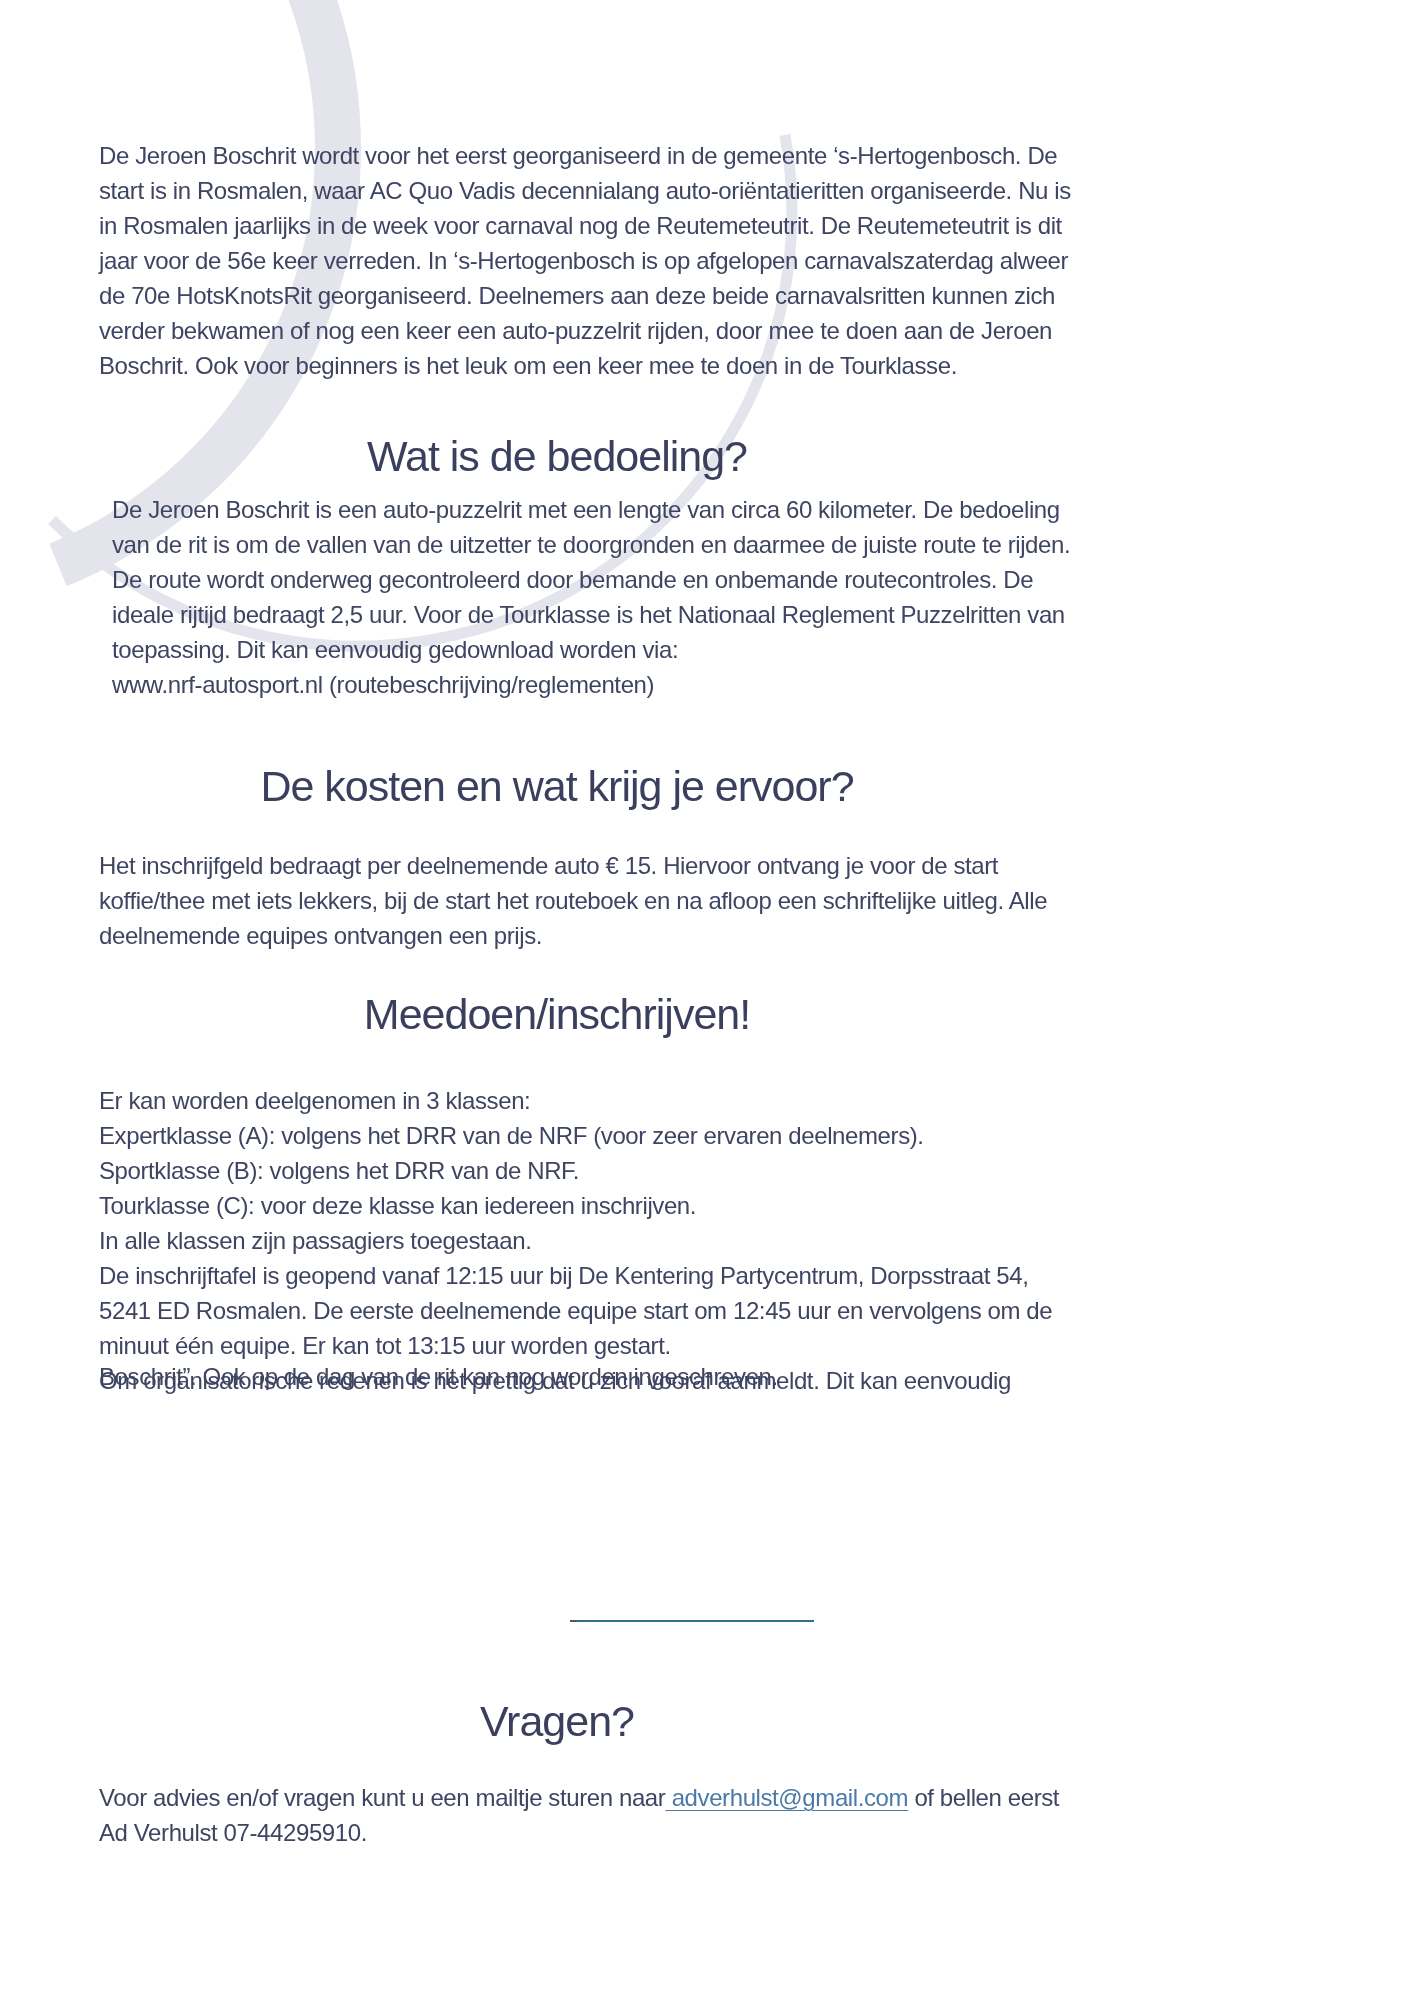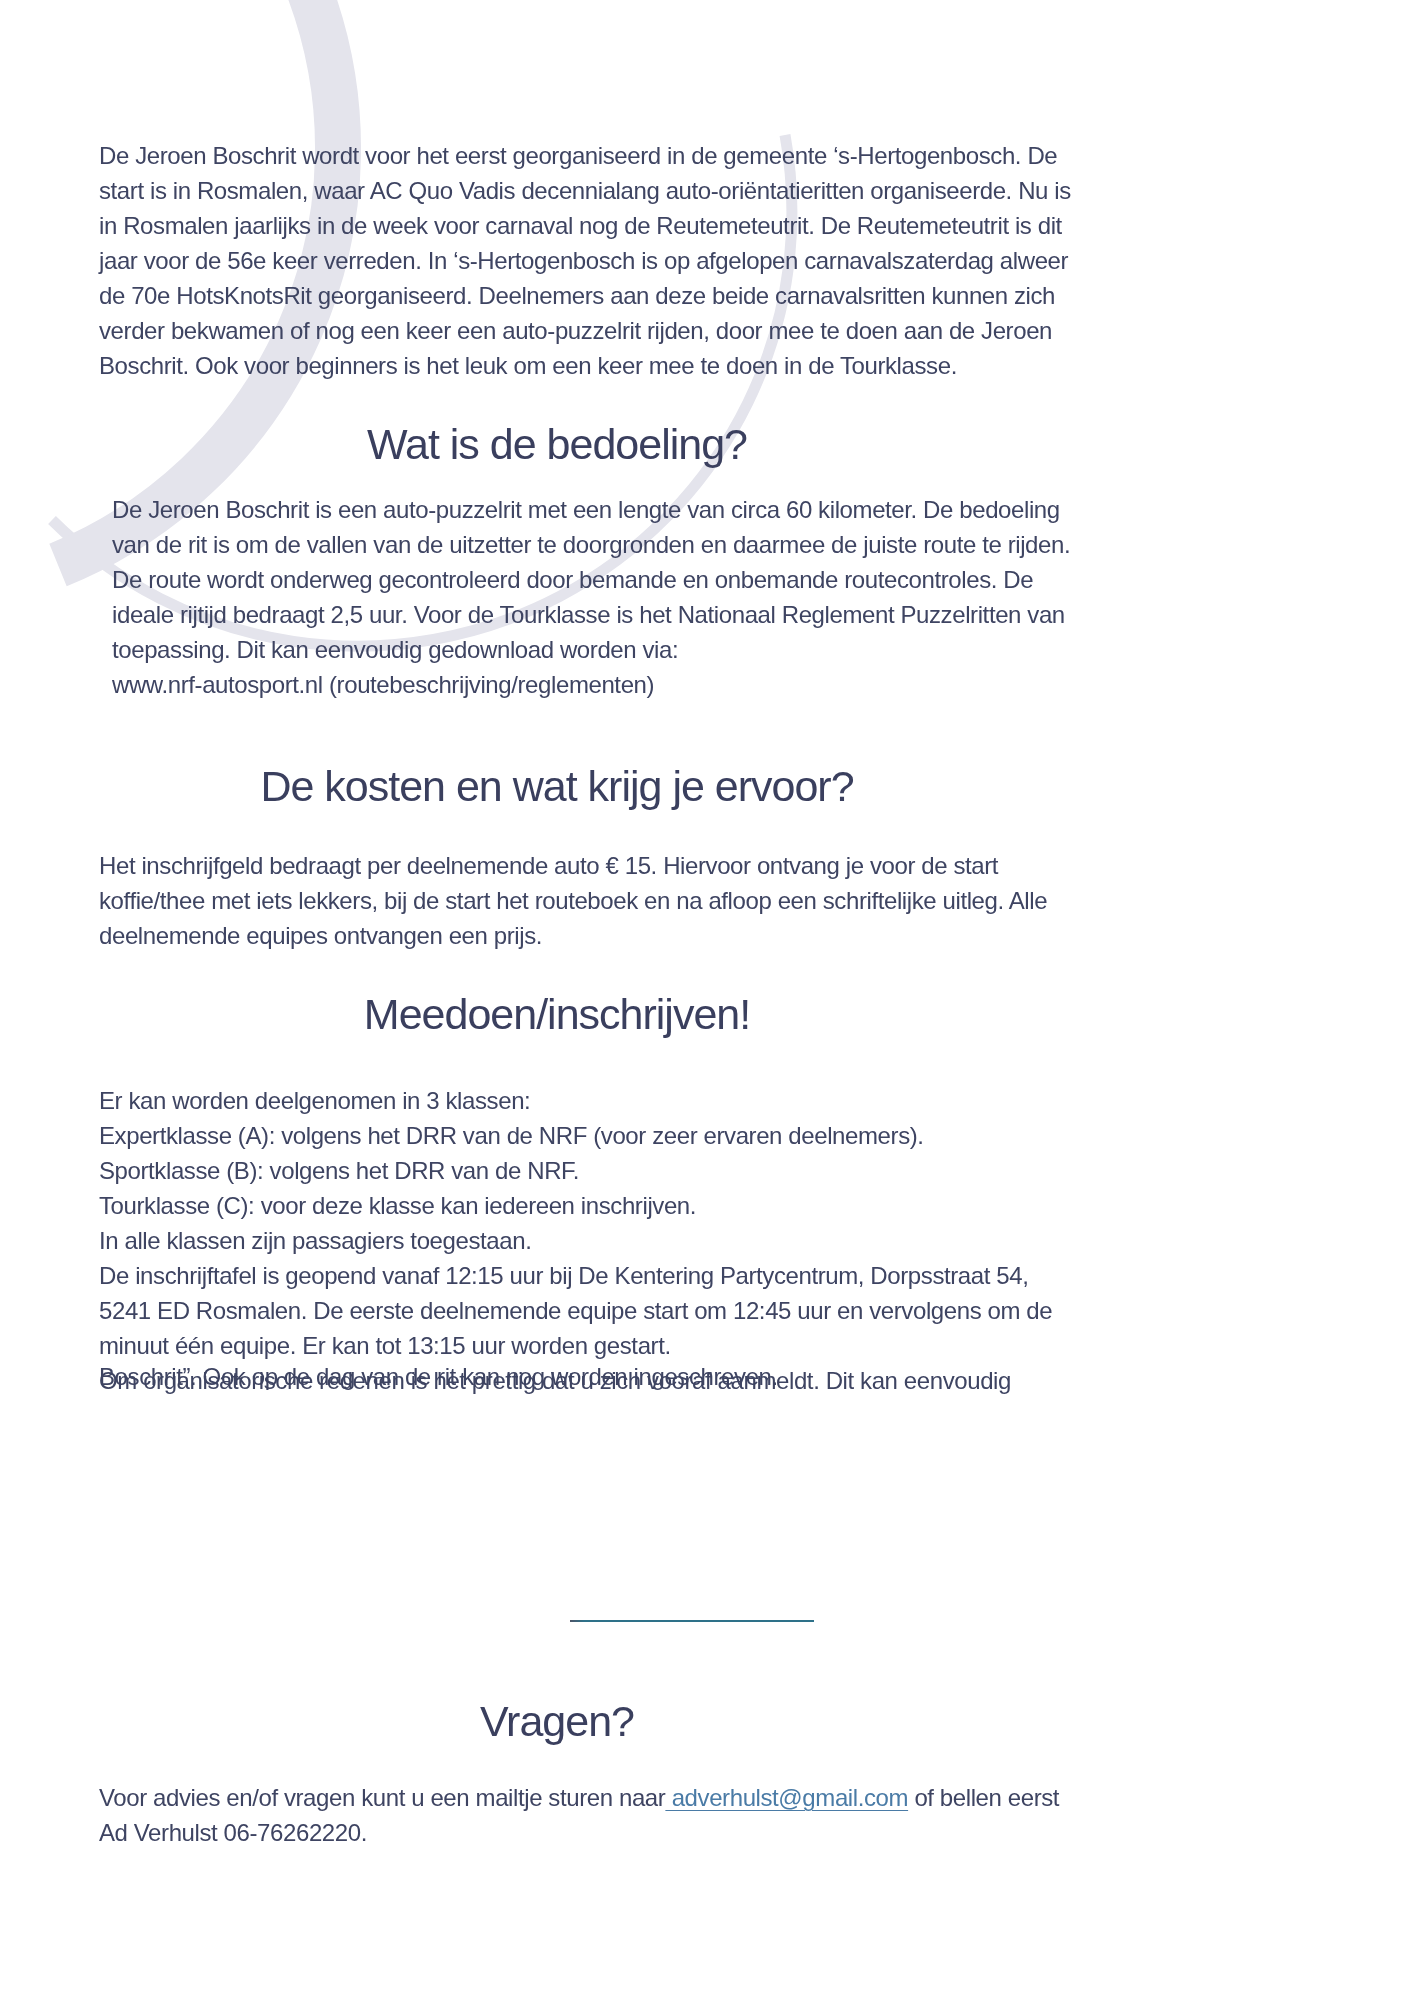--- a/index.html
+++ b/index.html
@@ -71,21 +71,21 @@
   </svg>
 
   <div class="body-text sec" style="top:138px;">De Jeroen Boschrit wordt voor het eerst georganiseerd in de gemeente ‘s-Hertogenbosch. De
 start is in Rosmalen, waar AC Quo Vadis decennialang auto-oriëntatieritten organiseerde. Nu is
 in Rosmalen jaarlijks in de week voor carnaval nog de Reutemeteutrit. De Reutemeteutrit is dit
 jaar voor de 56e keer verreden. In ‘s-Hertogenbosch is op afgelopen carnavalszaterdag alweer
 de 70e HotsKnotsRit georganiseerd. Deelnemers aan deze beide carnavalsritten kunnen zich
 verder bekwamen of nog een keer een auto-puzzelrit rijden, door mee te doen aan de Jeroen
 Boschrit. Ook voor beginners is het leuk om een keer mee te doen in de Tourklasse.</div>
 
-  <h2 class="heading sec" style="top:420px;">Wat is de bedoeling?</h2>
+  <h2 class="heading sec" style="top:432px;">Wat is de bedoeling?</h2>
   <div class="body-text sec" style="top:492px;margin-left:13px;">De Jeroen Boschrit is een auto-puzzelrit met een lengte van circa 60 kilometer. De bedoeling
 van de rit is om de vallen van de uitzetter te doorgronden en daarmee de juiste route te rijden.
 De route wordt onderweg gecontroleerd door bemande en onbemande routecontroles. De
 ideale rijtijd bedraagt 2,5 uur. Voor de Tourklasse is het Nationaal Reglement Puzzelritten van
 toepassing. Dit kan eenvoudig gedownload worden via:
 www.nrf-autosport.nl (routebeschrijving/reglementen)</div>
 
   <h2 class="heading sec" style="top:762px;">De kosten en wat krijg je ervoor?</h2>
   <div class="body-text sec" style="top:848px;">Het inschrijfgeld bedraagt per deelnemende auto € 15. Hiervoor ontvang je voor de start
 koffie/thee met iets lekkers, bij de start het routeboek en na afloop een schriftelijke uitleg. Alle
@@ -100,15 +100,15 @@
 De inschrijftafel is geopend vanaf 12:15 uur bij De Kentering Partycentrum, Dorpsstraat 54,
 5241 ED Rosmalen. De eerste deelnemende equipe start om 12:45 uur en vervolgens om de
 minuut één equipe. Er kan tot 13:15 uur worden gestart.
 Om organisatorische redenen is het prettig dat u zich vooraf aanmeldt. Dit kan eenvoudig</div>
   <div class="inline-line sec" style="top:1359px;">Boschrit”. Ook op de dag van de rit kan nog worden ingeschreven.</div>
 
   <div class="divider"></div>
 
   <h2 class="heading sec" style="top:1697px;">Vragen?</h2>
   <div class="inline-line sec" style="top:1780px;"><span>Voor advies en/of vragen kunt u een mailtje sturen naar</span><a class="email-link underlined"> adverhulst@gmail.com</a><span> of bellen eerst</span></div>
-  <div class="inline-line sec" style="top:1815px;">Ad Verhulst 06-76262220.</div>
+  <div class="inline-line sec" style="top:1815px;">Ad Verhulst 07-44295910.</div>
 
 </div>
 
 </body></html>

